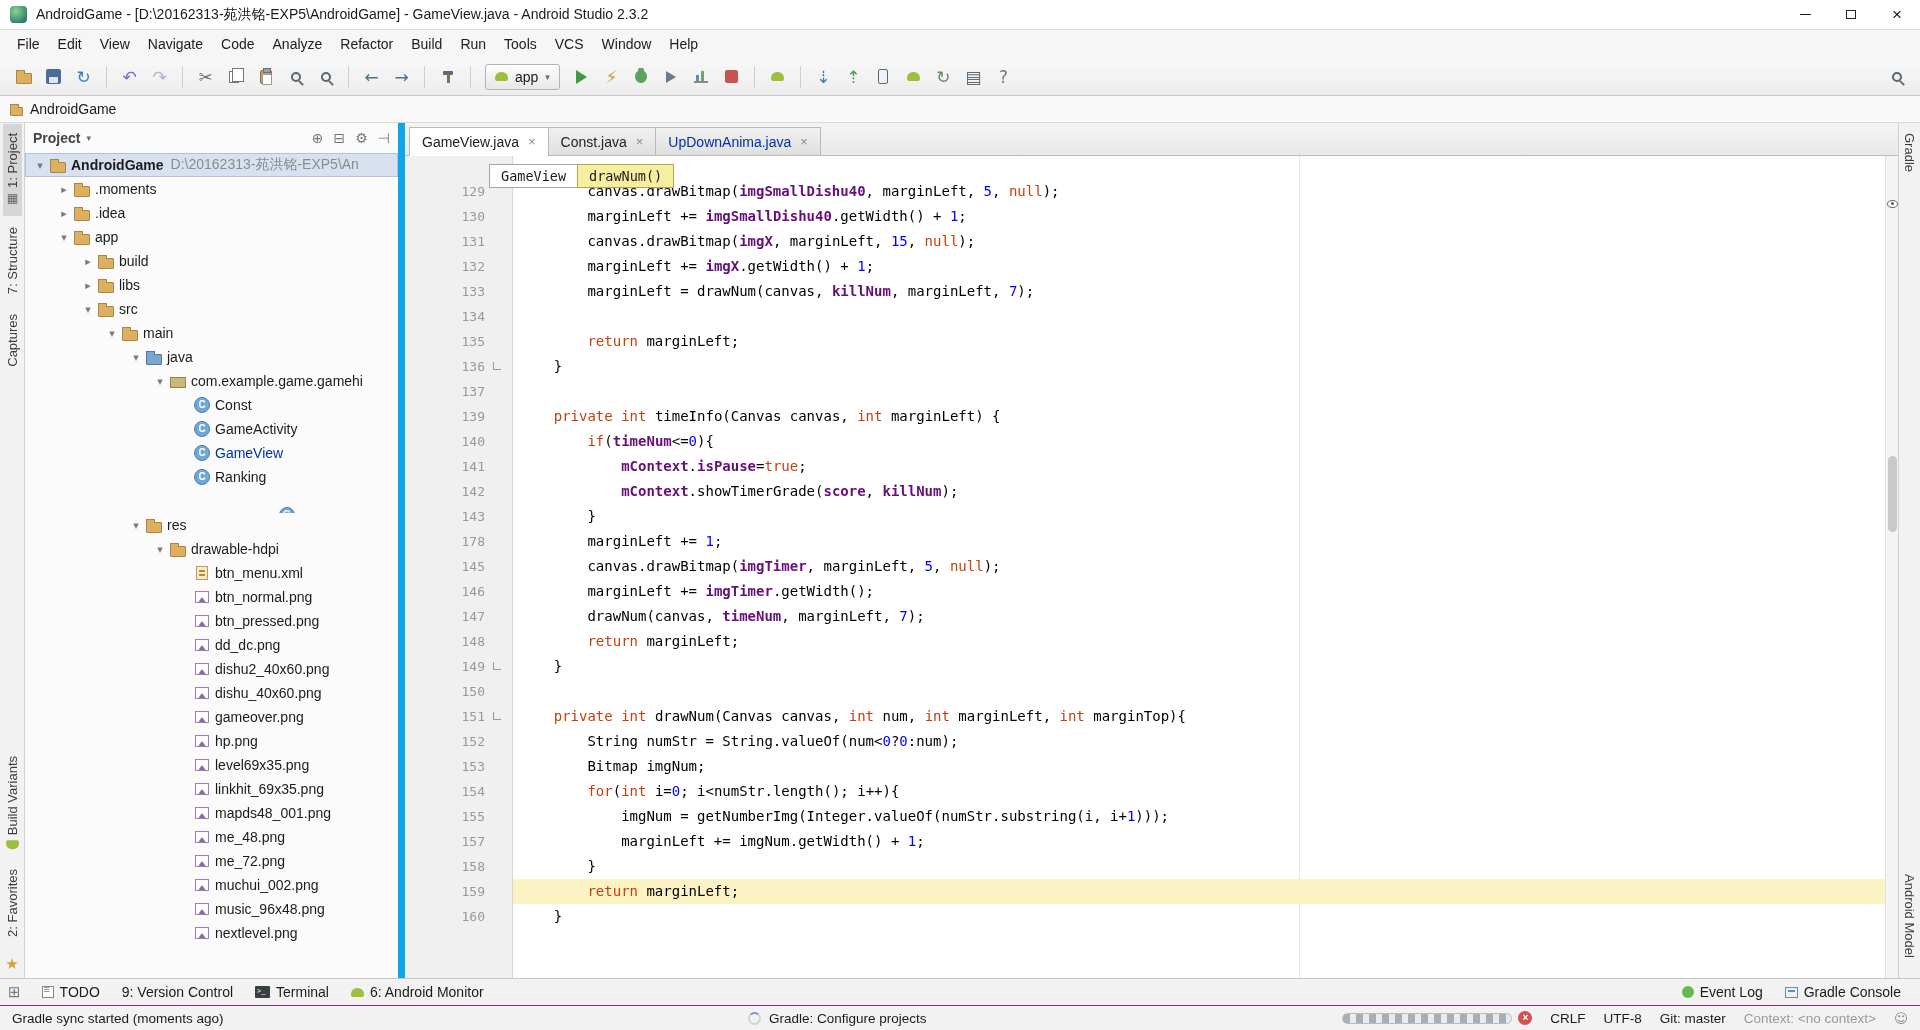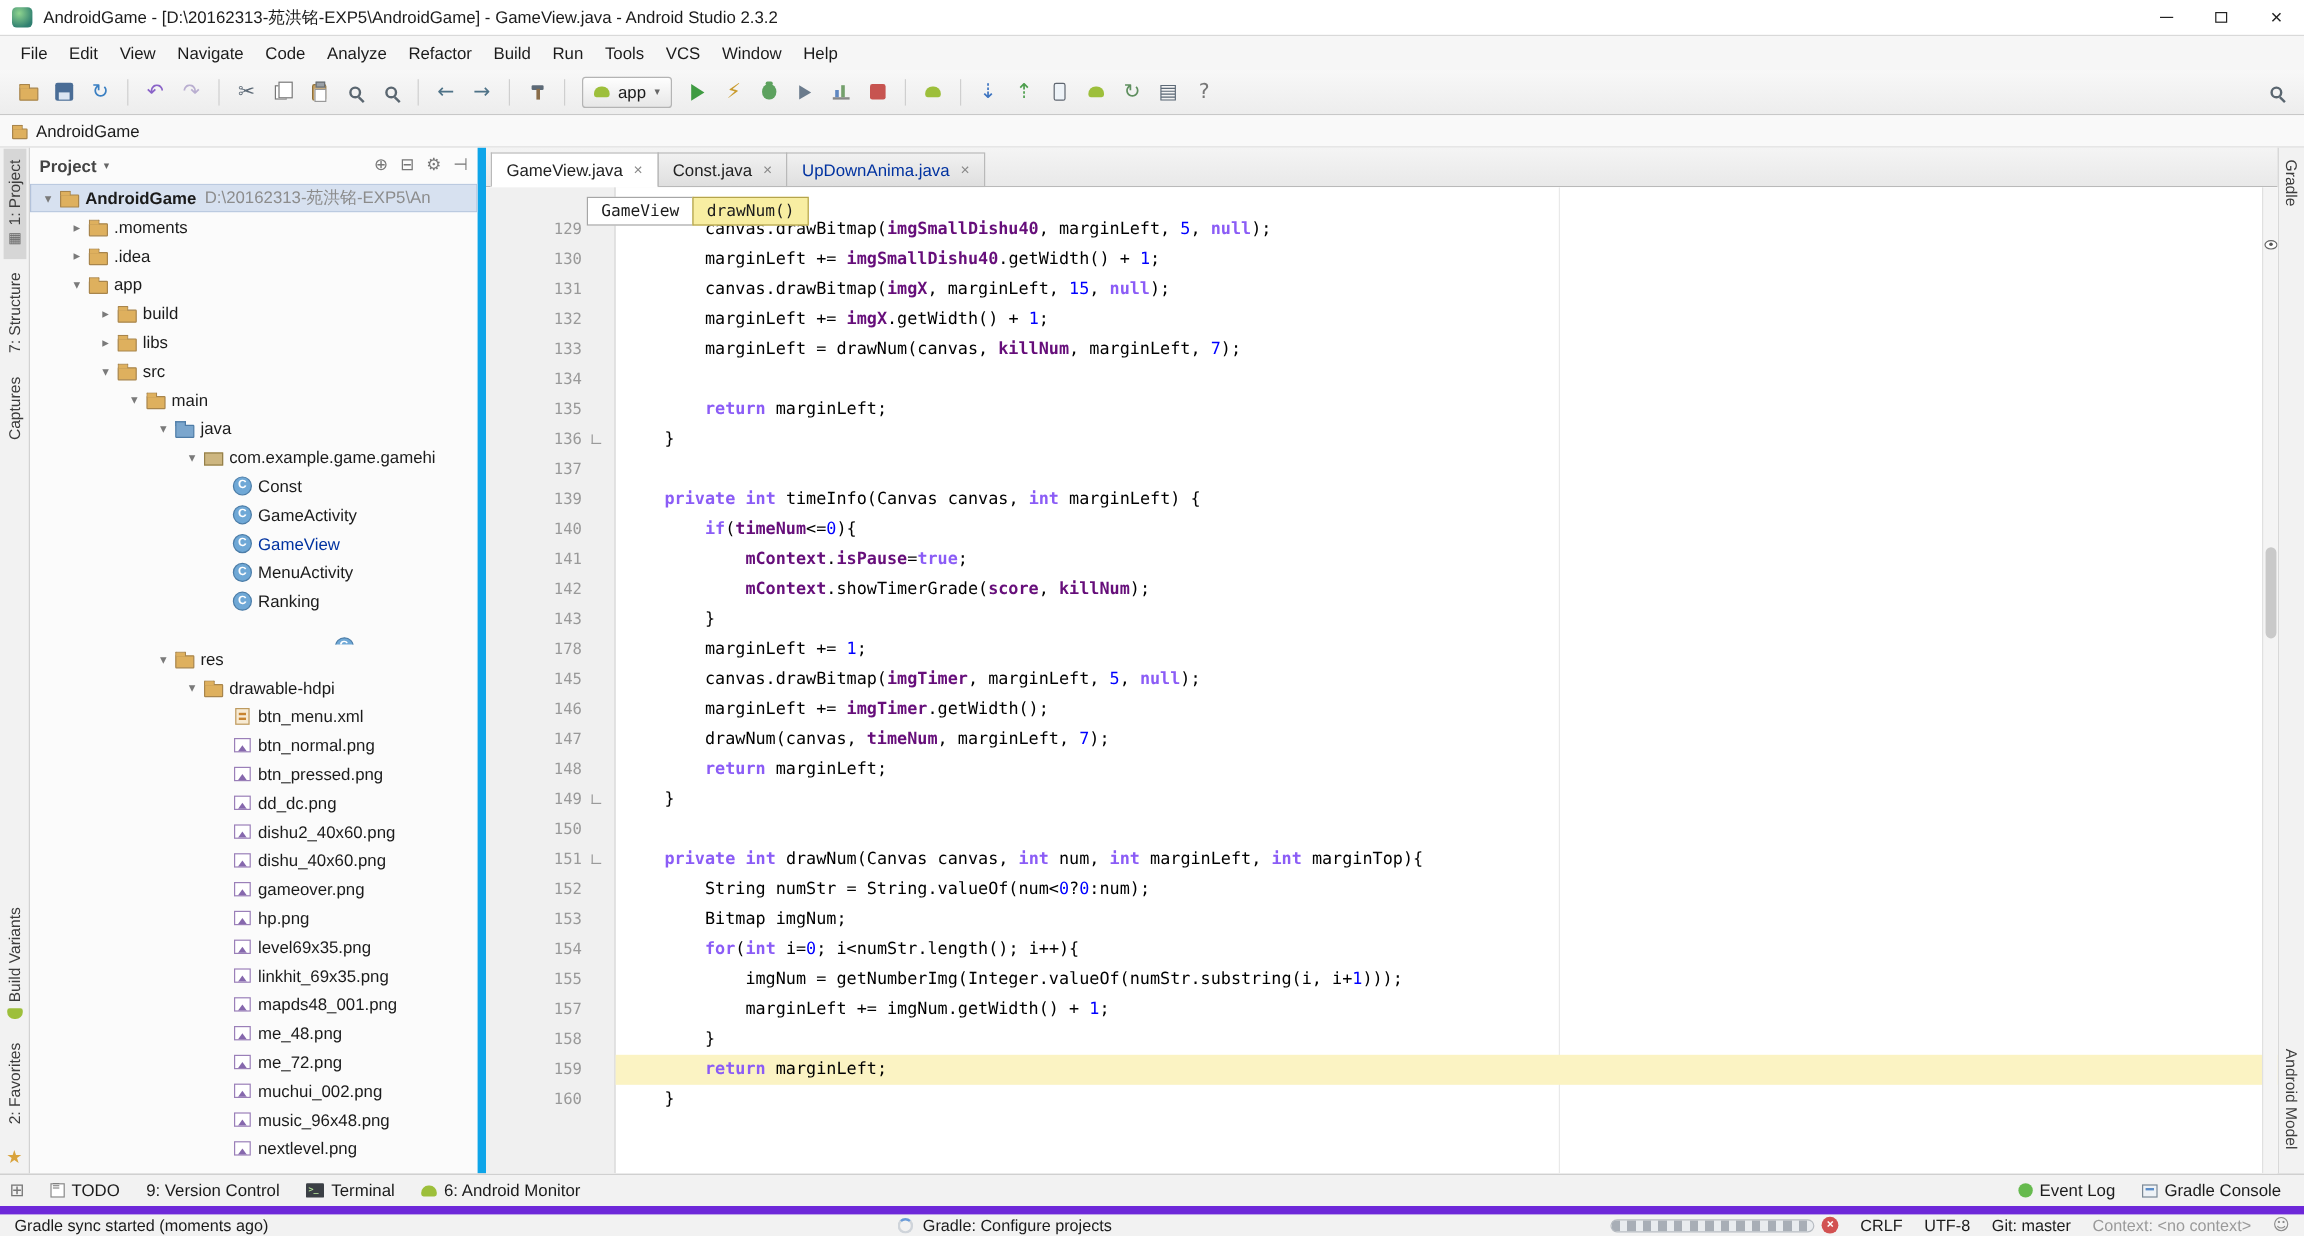--- a/index.html
+++ b/index.html
@@ -71,21 +71,21 @@
 
   .editor-body { position:relative; flex:1; overflow:hidden; background:#fff; }
   .gutter-bg { position:absolute; left:0; top:0; bottom:0; width:108px; background:#f0f0f0; border-right:1px solid #d6d6d6; }
   .margin-guide { position:absolute; left:894px; top:0; bottom:0; width:1px; background:#e9e9e9; }
   .code-lines { position:absolute; left:0; right:0; top:0; bottom:0; padding-top:23px; font-family:"DejaVu Sans Mono","Liberation Mono",monospace; font-size:14px; }
   .line { display:flex; height:25px; line-height:25px; position:relative; }
   .ln { flex:0 0 108px; text-align:right; padding-right:28px; color:#999; font-size:13px; }
   .fold { position:absolute; left:88px; top:8px; width:8px; height:8px; border-left:1px solid #9a9a9a; border-bottom:1px solid #9a9a9a; }
   .lt { flex:1; padding-left:7px; white-space:pre; }
   .line.hl .lt { background:#fbf3c3; }
-  .tk-k { color:#8b5cf6; font-weight:bold; }
+  .tk-k { color:#c2410c; font-weight:normal; }
   .tk-n { color:#0000ff; }
   .tk-f { color:#660e7a;font-weight:bold; }
   .tk-p { color:#000; }
 
   .context-chips { position:absolute; top:8px; left:84px; display:flex; }
   .chip { font-family:"DejaVu Sans Mono","Liberation Mono",monospace; font-size:13.5px; padding:3px 11px; background:#fff; border:1px solid #a6a6a6; }
   .chip-method { background:#f8eea2; border-color:#b4a44c; margin-left:-1px; }
 
   .scrollbar { position:absolute; right:0; top:0; bottom:0; width:13px; background:#f4f4f4; border-left:1px solid #e0e0e0; }
   .thumb { position:absolute; top:300px; left:2px; width:9px; height:76px; background:#c9c9c9; border-radius:5px; }
@@ -93,21 +93,21 @@
   .eye::after { content:""; position:absolute; left:3px; top:1px; width:3px; height:3px; background:#555; border-radius:50%; }
 
   
   .bottombar { height:27px; flex:0 0 27px; background:#f2f2f2; border-top:1px solid #c8c8c8; display:flex; align-items:center; padding:0 8px; font-size:14px; }
   .tw-switch { color:#777; font-size:15px; margin-right:10px; font-family:"DejaVu Sans",sans-serif; }
   .bb-left, .bb-right { display:flex; align-items:center; }
   .bb-right { margin-left:auto; }
   .bb-btn { display:flex; align-items:center; gap:6px; padding:3px 11px; }
 
   
-  .statusbar { height:25px; flex:0 0 25px; background:#f2f2f2; border-top:7px solid #6d28d9; display:flex; align-items:center; padding:0 12px; font-size:13.5px; position:relative; }
+  .statusbar { height:25px; flex:0 0 25px; background:#f2f2f2; border-top:1px solid #6d28d9; display:flex; align-items:center; padding:0 12px; font-size:13.5px; position:relative; }
   .sb-task { position:absolute; left:748px; display:flex; align-items:center; gap:8px; }
   .spin { width:13px; height:13px; border:2px solid #cfd4da; border-top-color:#6a9bd8; border-radius:50%; }
   .sb-right { margin-left:auto; display:flex; align-items:center; gap:18px; }
   .progress { width:170px; height:11px; border-radius:6px; border:1px solid #b7bcc2; background:repeating-linear-gradient(90deg,#a8aeb6 0 7px,#e9ecef 7px 13px); }
   .cancel { width:14px; height:14px; border-radius:50%; background:#d25252; color:#fff; font-size:10px; line-height:14px; text-align:center; font-weight:bold; margin-left:-12px; }
   .ctx { color:#9a9a9a; }
   .hector { color:#888; font-family:"DejaVu Sans",sans-serif; }
 
   
   .mi { display:inline-block; position:relative; vertical-align:middle; }
@@ -423,27 +423,20 @@
             <span class="tree-icon">
               <span class="mi ti-class"></span>
             </span>
             <span class="tree-label blue">GameView</span>
           </div>
           <div class="tree-row" style="padding-left: 150px;">
             <span class="tree-arrow"></span>
             <span class="tree-icon">
               <span class="mi ti-class"></span>
             </span>
-            <span class="tree-label">MenuActivity</span>
-          </div>
-          <div class="tree-row" style="padding-left: 150px;">
-            <span class="tree-arrow"></span>
-            <span class="tree-icon">
-              <span class="mi ti-class"></span>
-            </span>
             <span class="tree-label">Ranking</span>
           </div>
           <div class="tree-row" style="padding-left: 150px; flex-direction: column;">
             <span class="tree-arrow"></span>
             <span class="tree-icon">
               <span class="mi ti-class"></span>
             </span>
             <span class="tree-label blue">UpDownAnima</span>
           </div>
           <div class="tree-row" style="padding-left: 102px;">

